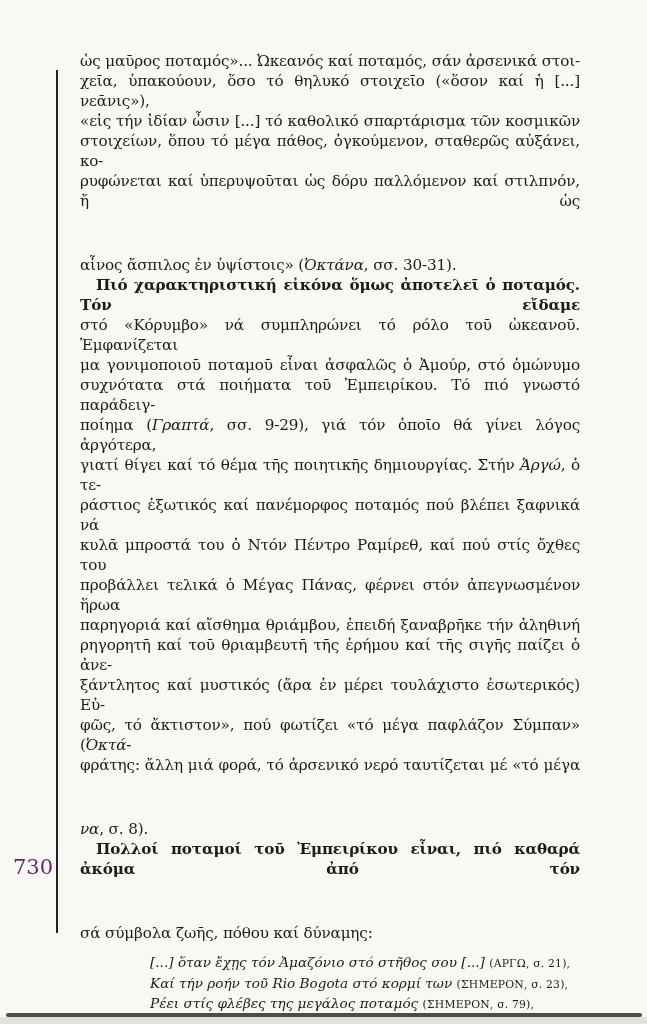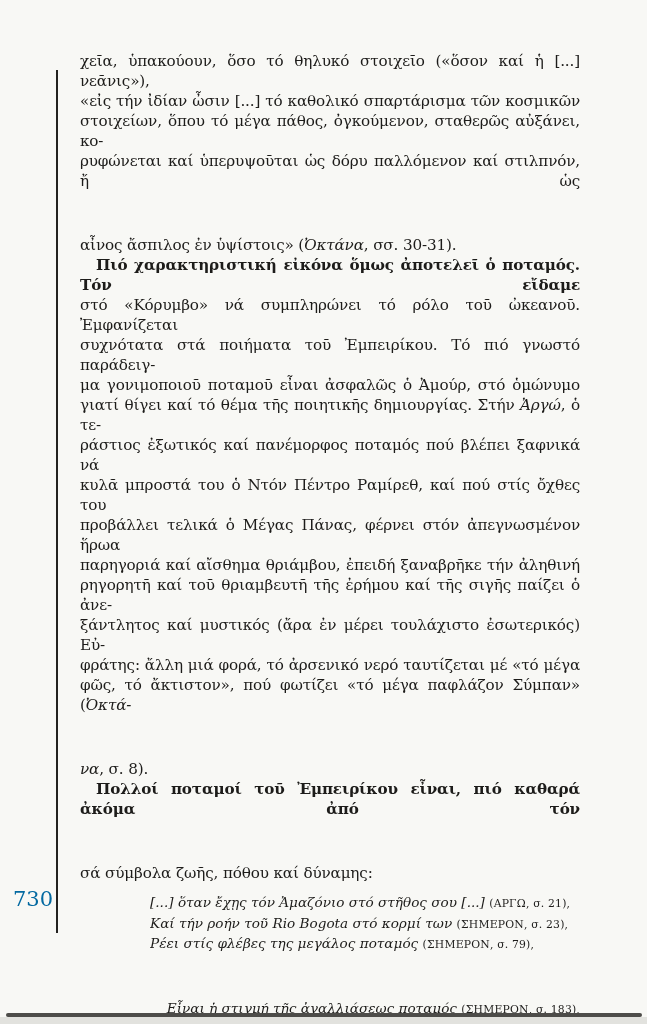--- a/index.html
+++ b/index.html
@@ -57,24 +57,24 @@
     position: absolute;
     left: 56px;
     top: 70px;
     width: 2px;
     height: 863px;
     background: #232220;
   }
   .page-number {
     position: absolute;
     left: 13px;
-    top: 887px;
+    top: 855px;
     font-size: 21px;
     line-height: 24px;
-    color: #0369a1;
+    color: #701a75;
   }
   .scan-edge-dark {
     position: absolute;
     left: 6px;
     top: 1013px;
     width: 636px;
     height: 4px;
     background: #4d4c49;
     border-radius: 2px;
   }
@@ -88,40 +88,42 @@
   }
 </style>
 </head>
 <body>
 
 <div class="page">
   <div class="margin-rule"></div>
   <div class="page-number">730</div>
   <div class="text-column">
       <div class="para body">
+        <div class="line"><span>ὡς μαῦρος ποταμός»... Ὠκεανός καί ποταμός, σάν ἀρσενικά στοι-</span></div>
         <div class="line"><span>χεῖα, ὑπακούουν, ὅσο τό θηλυκό στοιχεῖο («ὅσον καί ἡ [...] νεᾶνις»),</span></div>
         <div class="line"><span>«εἰς τήν ἰδίαν ὦσιν [...] τό καθολικό σπαρτάρισμα τῶν κοσμικῶν</span></div>
         <div class="line"><span>στοιχείων, ὅπου τό μέγα πάθος, ὀγκούμενον, σταθερῶς αὐξάνει, κο-</span></div>
         <div class="line"><span>ρυφώνεται καί ὑπερυψοῦται ὡς δόρυ παλλόμενον καί στιλπνόν, ἤ ὡς</span></div>
         <div class="line last"><span>αἶνος ἄσπιλος ἐν ὑψίστοις» (</span><span class="seg-i">Ὀκτάνα</span><span>, σσ. 30-31).</span></div>
       </div>
       <div class="para body indent">
         <div class="line"><span>Πιό χαρακτηριστική εἰκόνα ὅμως ἀποτελεῖ ὁ ποταμός. Τόν εἴδαμε</span></div>
         <div class="line"><span>στό «Κόρυμβο» νά συμπληρώνει τό ρόλο τοῦ ὠκεανοῦ. Ἐμφανίζεται</span></div>
+        <div class="line"><span>μα γονιμοποιοῦ ποταμοῦ εἶναι ἀσφαλῶς ὁ Ἀμούρ, στό ὁμώνυμο</span></div>
         <div class="line"><span>συχνότατα στά ποιήματα τοῦ Ἐμπειρίκου. Τό πιό γνωστό παράδειγ-</span></div>
-        <div class="line"><span>μα γονιμοποιοῦ ποταμοῦ εἶναι ἀσφαλῶς ὁ Ἀμούρ, στό ὁμώνυμο</span></div>
+        <div class="line"><span>ποίημα (</span><span class="seg-i">Γραπτά</span><span>, σσ. 9-29), γιά τόν ὁποῖο θά γίνει λόγος ἀργότερα,</span></div>
         <div class="line"><span>γιατί θίγει καί τό θέμα τῆς ποιητικῆς δημιουργίας. Στήν </span><span class="seg-i">Ἀργώ</span><span>, ὁ τε-</span></div>
         <div class="line"><span>ράστιος ἐξωτικός καί πανέμορφος ποταμός πού βλέπει ξαφνικά νά</span></div>
         <div class="line"><span>κυλᾶ μπροστά του ὁ Ντόν Πέντρο Ραμίρεθ, καί πού στίς ὄχθες του</span></div>
         <div class="line"><span>προβάλλει τελικά ὁ Μέγας Πάνας, φέρνει στόν ἀπεγνωσμένον ἥρωα</span></div>
         <div class="line"><span>παρηγοριά καί αἴσθημα θριάμβου, ἐπειδή ξαναβρῆκε τήν ἀληθινή</span></div>
         <div class="line"><span>ρηγορητῆ καί τοῦ θριαμβευτῆ τῆς ἐρήμου καί τῆς σιγῆς παίζει ὁ ἀνε-</span></div>
         <div class="line"><span>ξάντλητος καί μυστικός (ἄρα ἐν μέρει τουλάχιστο ἐσωτερικός) Εὐ-</span></div>
+        <div class="line"><span>φῶς, τό ἄκτιστον», πού φωτίζει «τό μέγα παφλάζον Σύμπαν» (</span><span class="seg-i">Ὀκτά-</span></div>
         <div class="line"><span>φράτης: ἄλλη μιά φορά, τό ἀρσενικό νερό ταυτίζεται μέ «τό μέγα</span></div>
-        <div class="line"><span>φῶς, τό ἄκτιστον», πού φωτίζει «τό μέγα παφλάζον Σύμπαν» (</span><span class="seg-i">Ὀκτά-</span></div>
         <div class="line last"><span class="seg-i">να</span><span>, σ. 8).</span></div>
       </div>
       <div class="para body indent">
         <div class="line"><span>Πολλοί ποταμοί τοῦ Ἐμπειρίκου εἶναι, πιό καθαρά ἀκόμα ἀπό τόν</span></div>
         <div class="line last"><span>σά σύμβολα ζωῆς, πόθου καί δύναμης:</span></div>
       </div>
       <div class="para quote">
         <div class="line"><span class="seg-i">[...] ὅταν ἔχῃς τόν Ἀμαζόνιο στό στῆθος σου [...] </span><span class="seg-s">(ΑΡΓΩ, σ. 21),</span></div>
         <div class="line"><span class="seg-i">Καί τήν ροήν τοῦ Rio Bogota στό κορμί των </span><span class="seg-s">(ΣΗΜΕΡΟΝ, σ. 23),</span></div>
         <div class="line"><span class="seg-i">Ρέει στίς φλέβες της μεγάλος ποταμός </span><span class="seg-s">(ΣΗΜΕΡΟΝ, σ. 79),</span></div>

